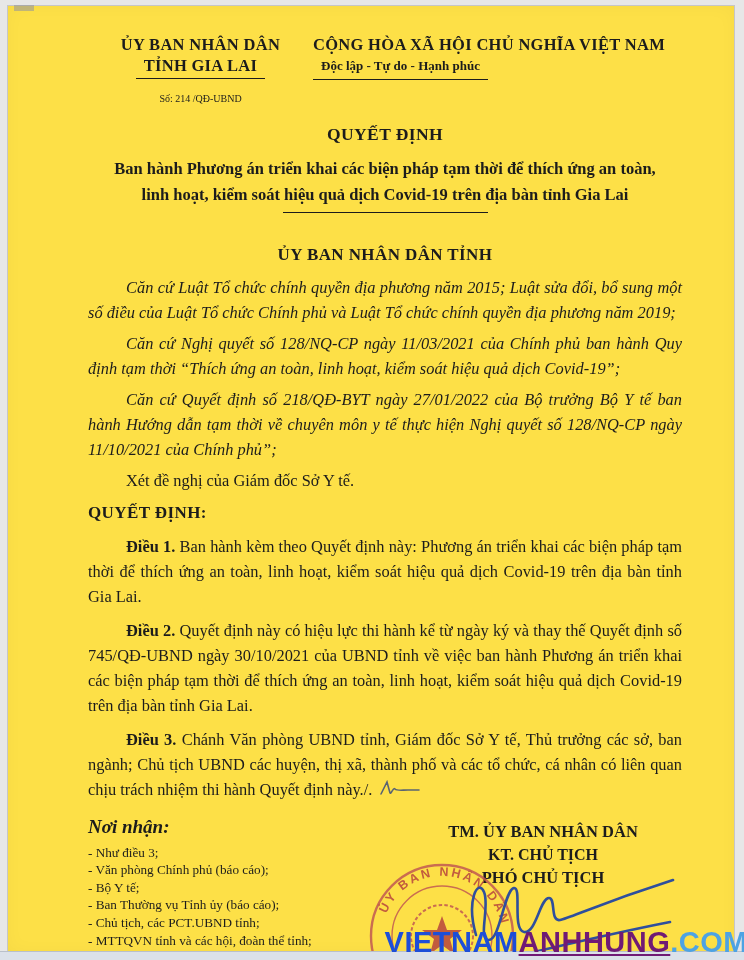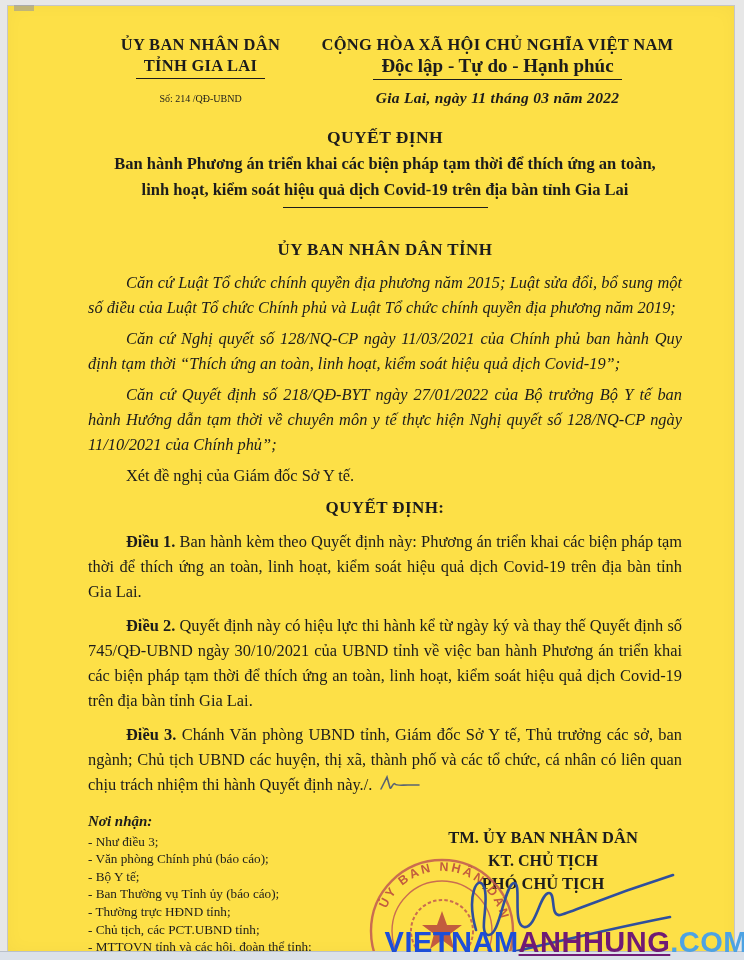--- a/index.html
+++ b/index.html
@@ -16,50 +16,50 @@
     border:1px solid #c6c6c6;
     border-bottom:none;
     box-shadow:inset 0 0 18px rgba(0,0,0,0.03);
   }
   .corner-notch { position:absolute; left:6px; top:-1px; width:20px; height:6px; background:#9a9a9a; opacity:.6; }
   .content { position:absolute; left:0; top:0; width:100%; height:100%; padding:28px 52px 0 80px; }
 
   
   .hdr { display:flex; }
   .hdr-left { width:225px; text-align:center; }
-  .hdr-right { flex:1; text-align:center; }
+  .hdr-right { flex:1; text-align:left; }
   .hdr-b { font-weight:bold; font-size:16.5px; line-height:21px; letter-spacing:.3px; }
   .u-line { display:inline-block; border-bottom:1.6px solid #1c1c1c; padding:0 8px 2px 8px; }
   .hdr-num { font-size:10px; margin-top:14px; }
-  .motto { font-weight:bold; font-size:19px; line-height:22px;text-decoration:underline; }
+  .motto { font-weight:bold; font-size:13px; line-height:22px;text-decoration:underline; }
   .dateline { font-style:italic; font-weight:bold; font-size:15.5px; margin-top:9px; letter-spacing:.3px; }
 
   
   .title-block { text-align:center; margin-top:20px; }
   .title-main { font-weight:bold; font-size:17.5px; letter-spacing:.4px; }
-  .title-sub { font-weight:bold; font-size:16.5px; line-height:26px; margin-top:3px; }
+  .title-sub { font-weight:bold; font-size:16.5px; line-height:26px; margin-top:11px; }
   .title-rule { width:205px; height:0; border-bottom:1.7px solid #1c1c1c; margin:4px auto 0 auto; }
 
   .issuer { text-align:center; font-weight:bold; font-size:17px; margin-top:32px; letter-spacing:.4px; }
 
   
   .preamble { margin-top:10px; }
   p.doc { font-size:16.4px; line-height:25px; text-align:justify; text-indent:38px; }
   p.doc.it { font-style:italic; }
   .preamble p.doc { margin-bottom:6px; }
-  .decision-h { text-align:center; font-weight:bold; font-size:17px; margin:10px 0 11px 0; letter-spacing:.4px; }
+  .decision-h { text-align:left; font-weight:bold; font-size:17px; margin:10px 0 11px 0; letter-spacing:.4px; }
   .articles p.doc { margin-bottom:9px; }
   .art-label { font-weight:bold; }
   .hand-mark { display:inline-block; vertical-align:-3px; margin-left:6px; }
 
   
   .footer { position:relative; margin-top:16px; height:230px; }
   .recipients { width:300px; font-size:13.2px; line-height:17.6px; }
-  .recipients .rc-label { font-weight:bold; font-style:italic; font-size:15px; margin-bottom:2px; }
-  .sig-block { position:absolute; left:300px; top:13px; width:310px; text-align:center; }
+  .recipients .rc-label { font-weight:bold; font-style:italic; font-size:19px; margin-bottom:8px; }
+  .sig-block { position:absolute; left:300px; top:2px; width:310px; text-align:center; }
   .sig-l1 { font-weight:bold; font-size:16.5px; line-height:23px; }
   .sig-l2 { font-weight:bold; font-size:16px;  line-height:23px; }
   .sig-l3 { font-weight:bold; font-size:16.5px; line-height:23px; }
   .stamp { position:absolute; left:278px; top:42px; width:152px; height:152px; opacity:.85; }
   .signature-svg { position:absolute; left:360px; top:42px; width:230px; height:115px; }
 
   
   .watermark {
     position:absolute; right:-4px; bottom:1px; z-index:5;
     font-family:"Liberation Sans", sans-serif;
@@ -83,21 +83,20 @@
 
     <div class="hdr">
       <div class="hdr-left">
         <div class="hdr-b">ỦY BAN NHÂN DÂN</div>
         <div class="hdr-b"><span class="u-line">TỈNH GIA LAI</span></div>
         <div class="hdr-num">Số:  214   /QĐ-UBND</div>
       </div>
       <div class="hdr-right">
         <div class="hdr-b">CỘNG HÒA XÃ HỘI CHỦ NGHĨA VIỆT NAM</div>
         <div class="motto"><span class="u-line">Độc lập - Tự do - Hạnh phúc</span></div>
-        <div class="dateline">Gia Lai, ngày  11  tháng  03  năm 2022</div>
       </div>
     </div>
 
     <div class="title-block">
       <div class="title-main">QUYẾT ĐỊNH</div>
       <div class="title-sub">
         <span>Ban hành Phương án triển khai các biện pháp tạm thời để thích ứng an toàn,</span><br>
         <span>linh hoạt, kiểm soát hiệu quả dịch Covid-19 trên địa bàn tỉnh Gia Lai</span>
       </div>
       <div class="title-rule"></div>
@@ -122,21 +121,20 @@
           </svg></p>
     </div>
 
     <div class="footer">
       <div class="recipients">
         <div class="rc-label">Nơi nhận:</div>
         <div>- Như điều 3;</div>
         <div>- Văn phòng Chính phủ (báo cáo);</div>
         <div>- Bộ Y tế;</div>
         <div>- Ban Thường vụ Tỉnh ủy (báo cáo);</div>
-        <div>- Thường trực HĐND tỉnh;</div>
         <div>- Chủ tịch, các PCT.UBND tỉnh;</div>
         <div>- MTTQVN tỉnh và các hội, đoàn thể tỉnh;</div>
 
       </div>
 
       <div class="sig-block">
         <div class="sig-l1">TM. ỦY BAN NHÂN DÂN</div>
         <div class="sig-l2">KT. CHỦ TỊCH</div>
         <div class="sig-l3">PHÓ CHỦ TỊCH</div>
       </div>

